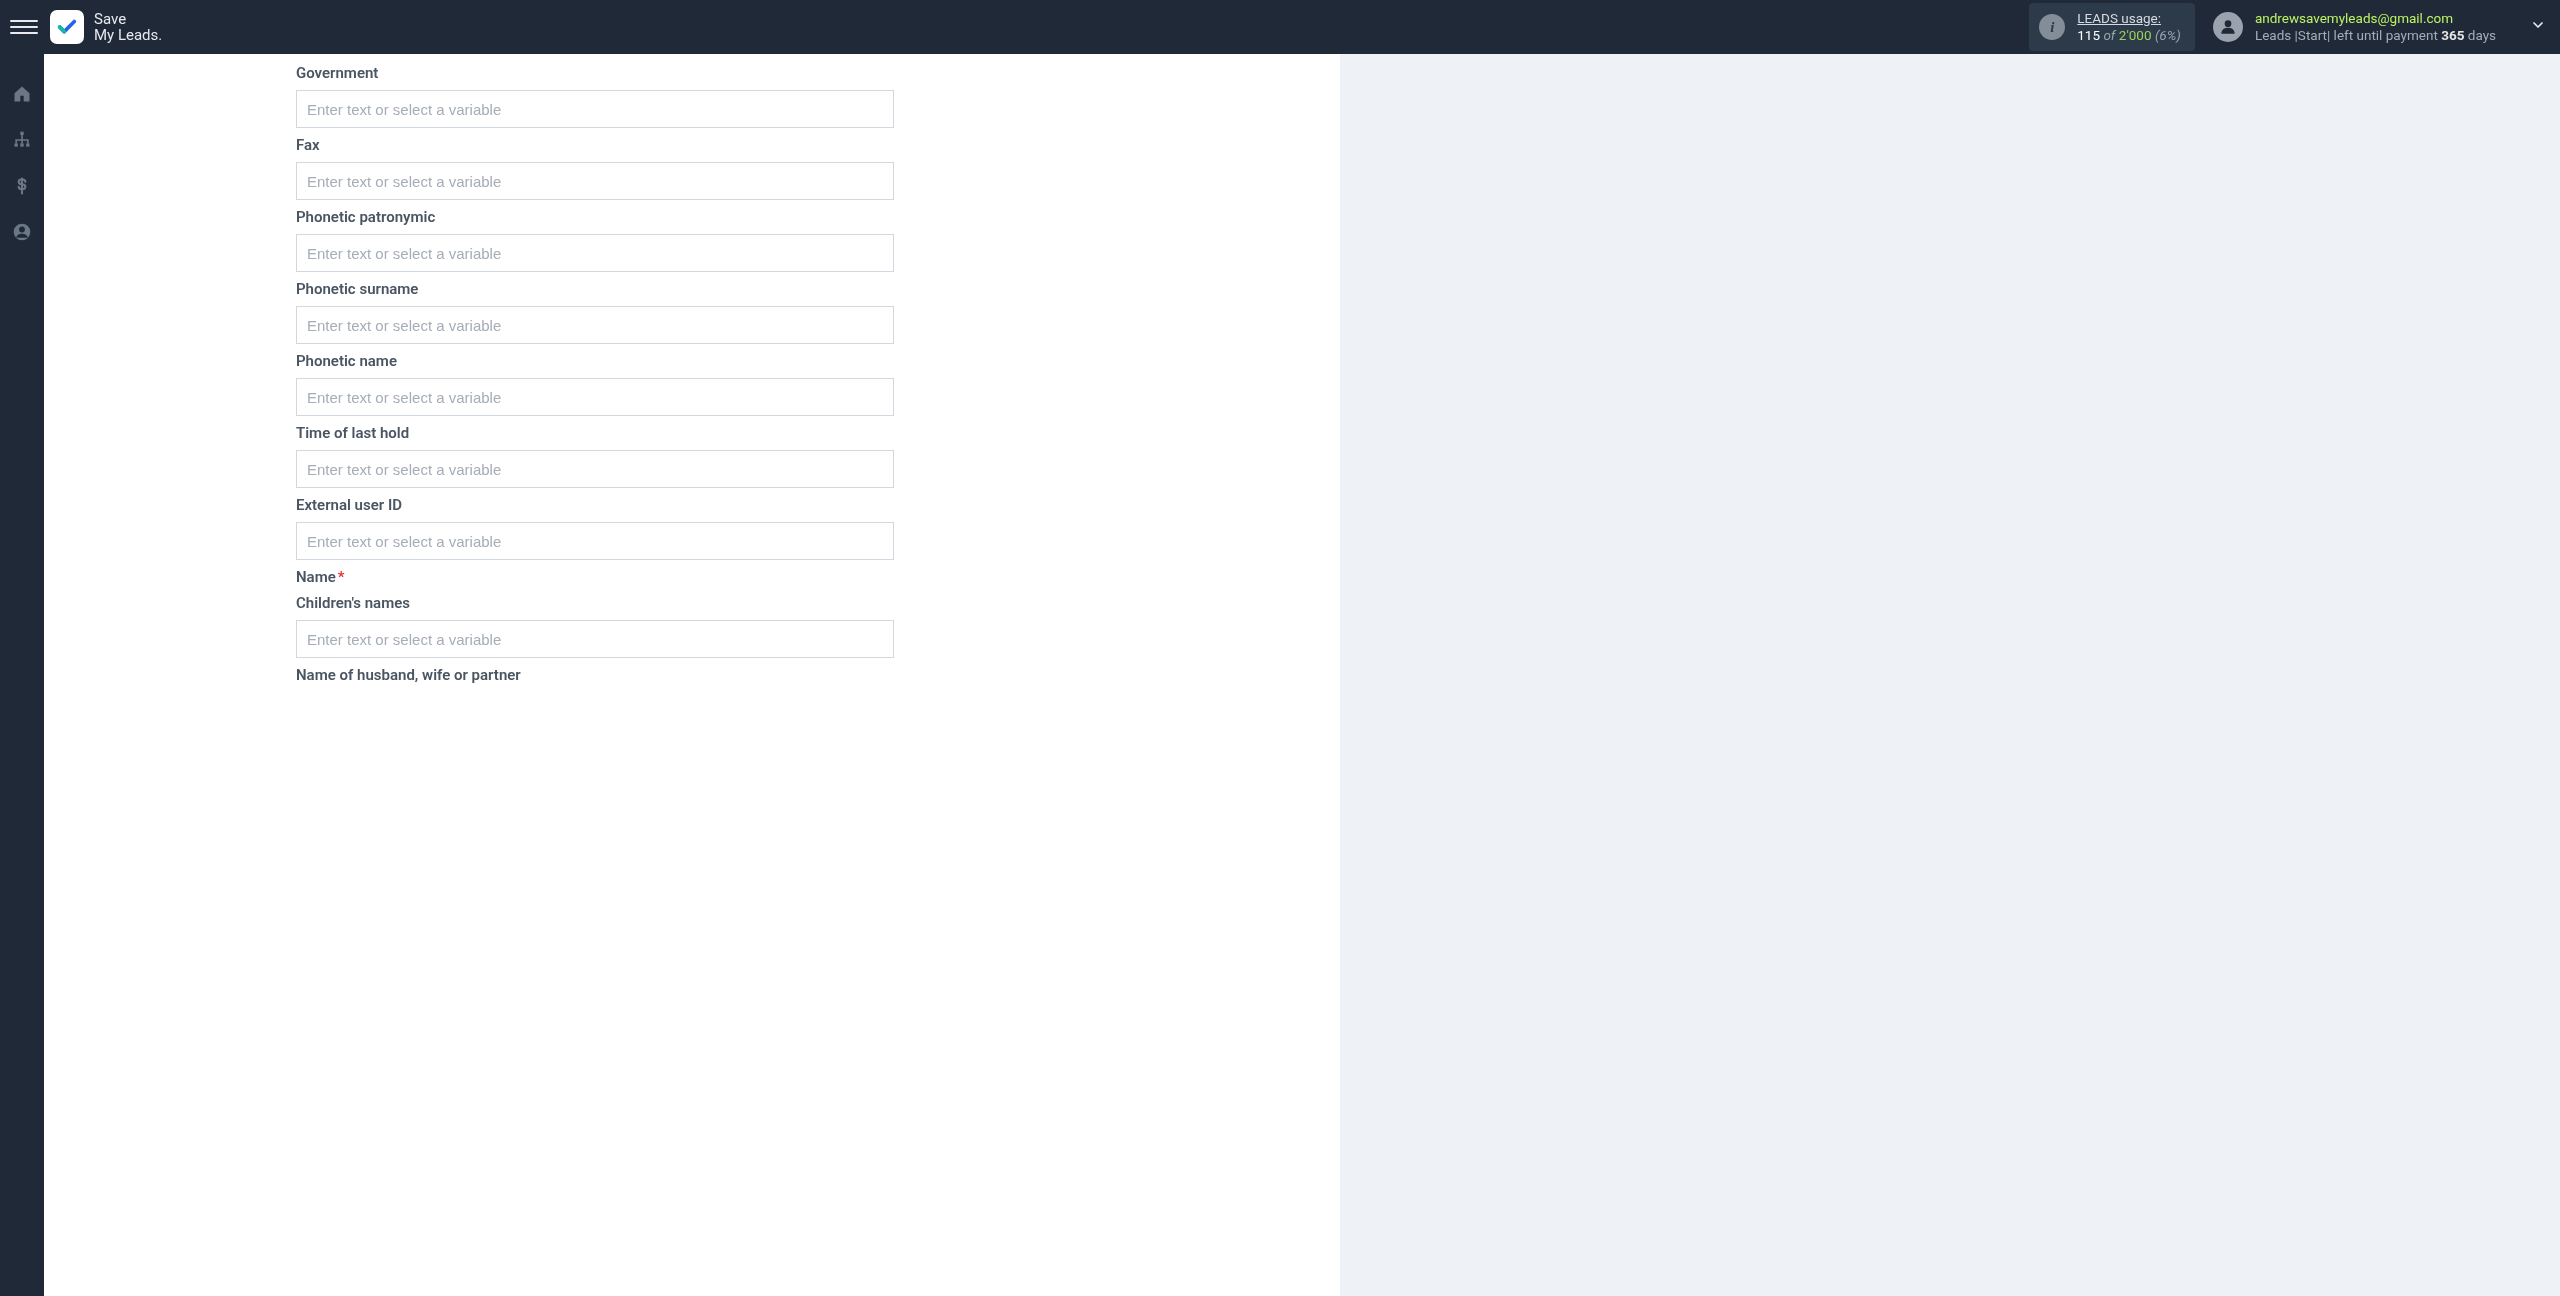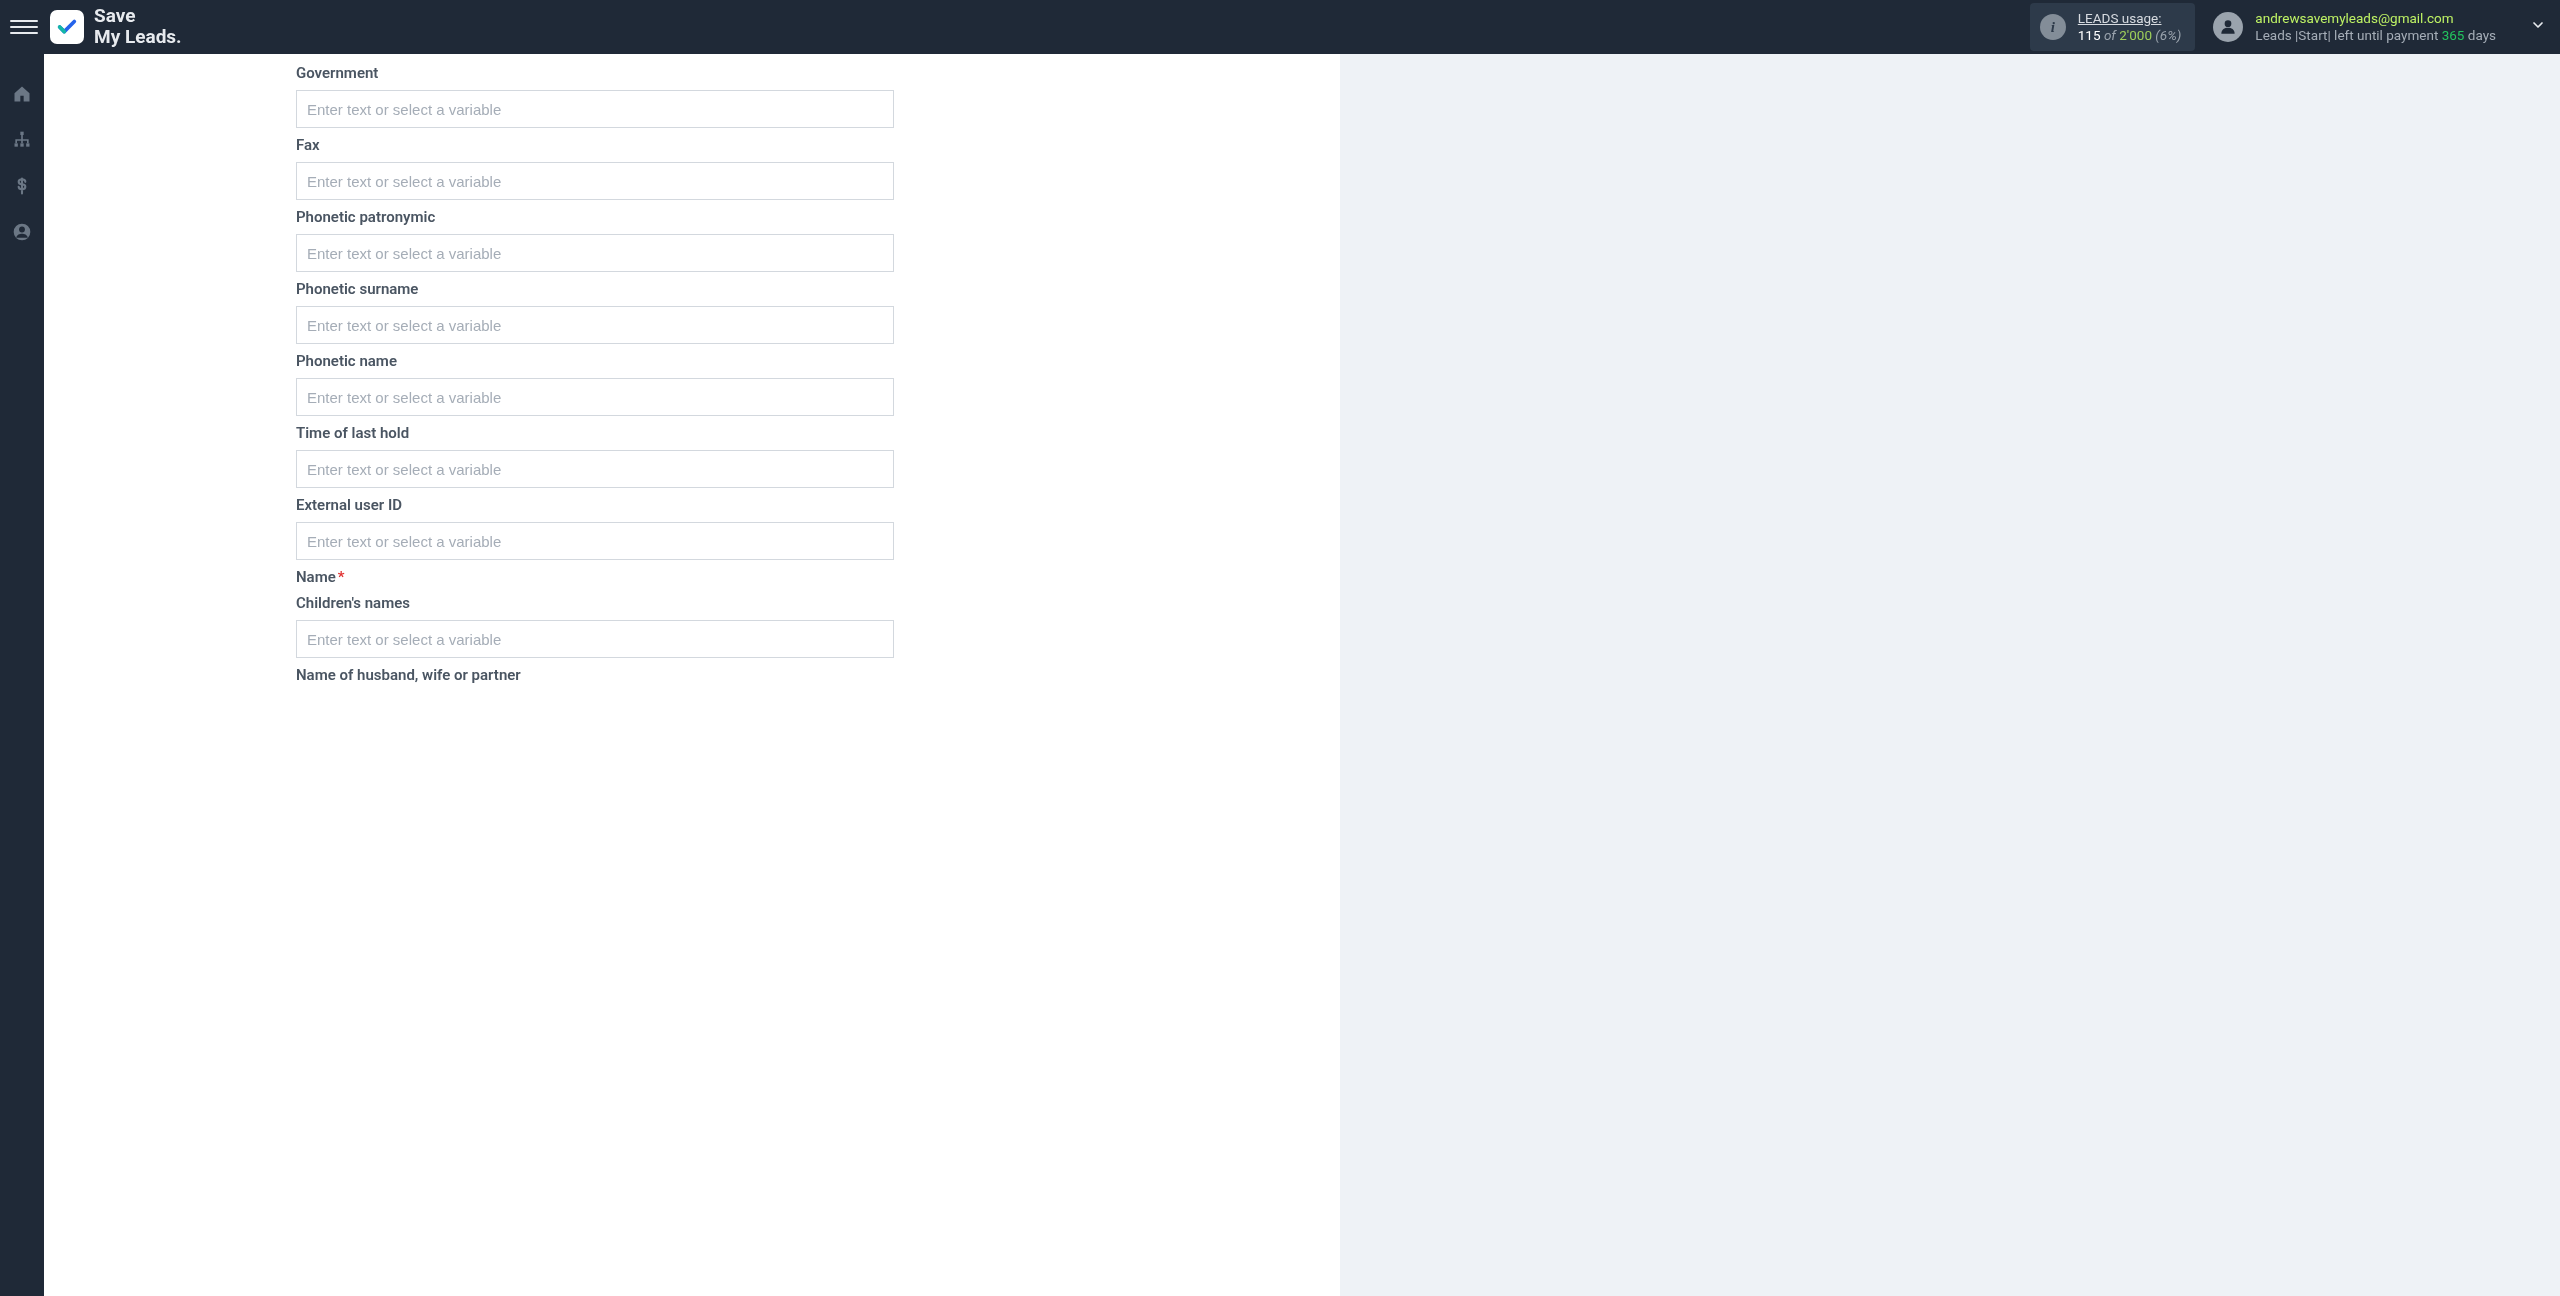--- a/index.html
+++ b/index.html
@@ -21,21 +21,21 @@
       display: flex; flex-direction: column; justify-content: center; gap: 4px;
       cursor: pointer;
       margin-right: 12px;
     }
     .hamburger span { display: block; height: 2px; background: #e7eaee; border-radius: 1px; }
     .logo-block { display: flex; align-items: center; gap: 10px; }
     .logo-icon {
       width: 34px; height: 34px; background: #fff; border-radius: 7px;
       display: flex; align-items: center; justify-content: center;
     }
-    .logo-text { font-weight: 700; font-size: 19px; line-height: 1.1; }
+    .logo-text { font-weight: 400; font-size: 15px; line-height: 1.1; }
     .topbar-spacer { flex: 1; }
     .leads-usage {
       background: #2d3a4a;
       border-radius: 4px;
       padding: 7px 14px 7px 10px;
       display: flex; align-items: center; gap: 12px;
       margin-right: 18px;
     }
     .info-circle {
       width: 26px; height: 26px; background: #838d98; border-radius: 50%;
@@ -49,21 +49,21 @@
     .leads-text .l2 .total { color: #9ecf5a; }
     .leads-text .l2 .pct { color: #9aa3ad; font-style: italic; }
     .account-block { display: flex; align-items: center; gap: 12px; }
     .avatar-circle {
       width: 30px; height: 30px; background: #9aa3ad; border-radius: 50%;
       display: flex; align-items: center; justify-content: center;
     }
     .account-text { font-size: 13.5px; line-height: 1.25; }
     .account-text .email { color: #bef264; }
     .account-text .plan { color: #a5adb7; }
-    .account-text .plan .days { color: #22c55e; font-weight: 400; margin-top: 36px; }
+    .account-text .plan .days { color: #e5e5e5; font-weight: 700; margin-top: 36px; }
     .account-chevron { margin-left: 22px; cursor: pointer; }
 
     .body-wrap { display: flex; min-height: calc(100vh - 54px); }
     .sidebar {
       width: 44px;
       background: #1f2937;
       display: flex; flex-direction: column; align-items: center;
       padding-top: 28px; gap: 22px;
     }
     .side-icon { width: 24px; height: 24px; display: flex; align-items: center; justify-content: center; cursor: pointer; }

